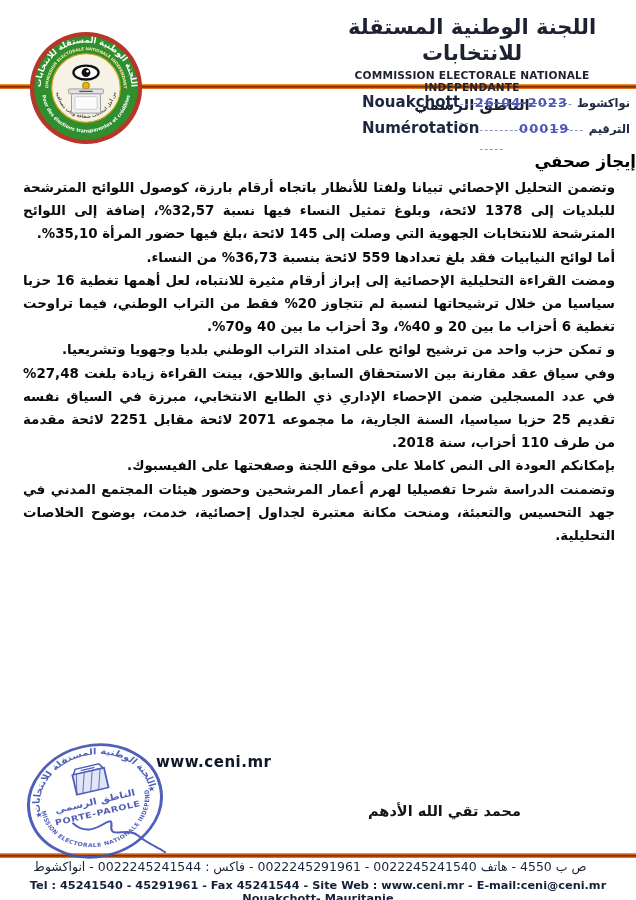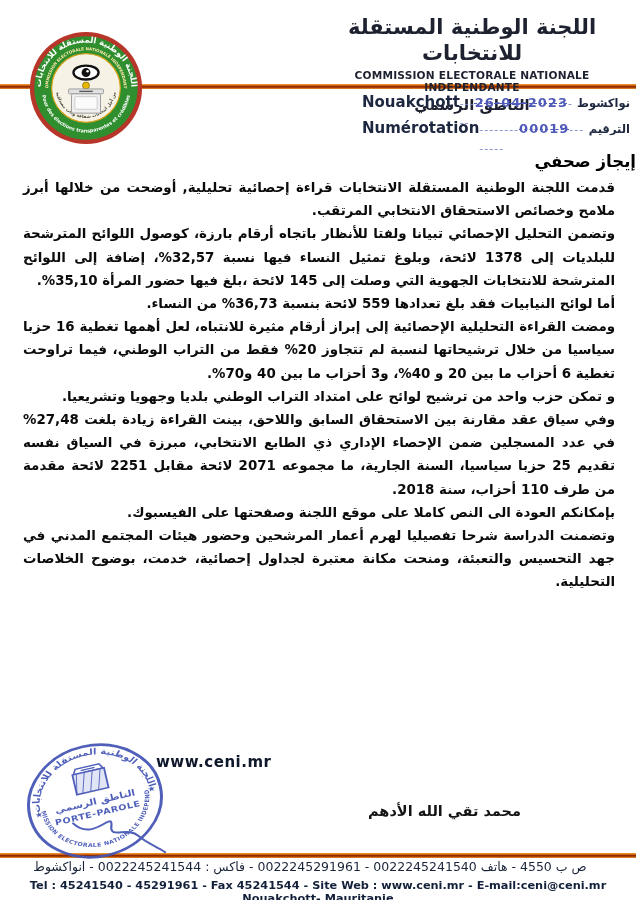--- a/index.html
+++ b/index.html
@@ -126,21 +126,20 @@
       <span>
         <span class="meta-dashes">--------</span><span class="meta-value">00019</span><span class="meta-dashes">--------</span>
       </span>
       <span class="meta-ar">الترقيم</span>
     </div>
   </div>
 
   <h1 class="doc-title">إيجاز صحفي</h1>
 
   <main class="body-text">
-    <p>قدمت اللجنة الوطنية المستقلة الانتخابات قراءة إحصائية تحليلية, أوضحت من خلالها أبرز ملامح وخصائص الاستحقاق الانتخابي المرتقب.</p>
     <p>وتضمن التحليل الإحصائي تبيانا ولفتا للأنظار باتجاه أرقام بارزة، كوصول اللوائح المترشحة للبلديات إلى 1378 لائحة، وبلوغ تمثيل النساء فيها نسبة 32,57%، إضافة إلى اللوائح المترشحة للانتخابات الجهوية التي وصلت إلى 145 لائحة ،بلغ فيها حضور المرأة 35,10%.</p>
     <p>أما لوائح النيابيات فقد بلغ تعدادها 559 لائحة بنسبة 36,73% من النساء.</p>
     <p>ومضت القراءة التحليلية الإحصائية إلى إبراز أرقام مثيرة للانتباه، لعل أهمها تغطية 16 حزبا سياسيا من خلال ترشيحاتها لنسبة لم تتجاوز 20% فقط من التراب الوطني، فيما تراوحت تغطية 6 أحزاب ما بين 20 و 40%، و3 أحزاب ما بين 40 و70%.</p>
     <p>و تمكن حزب واحد من ترشيح لوائح على امتداد التراب الوطني بلديا وجهويا وتشريعيا.</p>
     <p>وفي سياق عقد مقارنة بين الاستحقاق السابق واللاحق، بينت القراءة زيادة بلغت 27,48% في عدد المسجلين ضمن الإحصاء الإداري ذي الطابع الانتخابي، مبرزة في السياق نفسه تقديم 25 حزبا سياسيا، السنة الجارية، ما مجموعه 2071 لائحة مقابل 2251 لائحة مقدمة من طرف 110 أحزاب، سنة 2018.</p>
     <p>بإمكانكم العودة الى النص كاملا على موقع اللجنة وصفحتها على الفيسبوك.</p>
     <p>وتضمنت الدراسة شرحا تفصيليا لهرم أعمار المرشحين وحضور هيئات المجتمع المدني في جهد التحسيس والتعبئة، ومنحت مكانة معتبرة لجداول إحصائية، خدمت، بوضوح الخلاصات التحليلية.</p>
   </main>
 
   <div class="website">www.ceni.mr</div>

